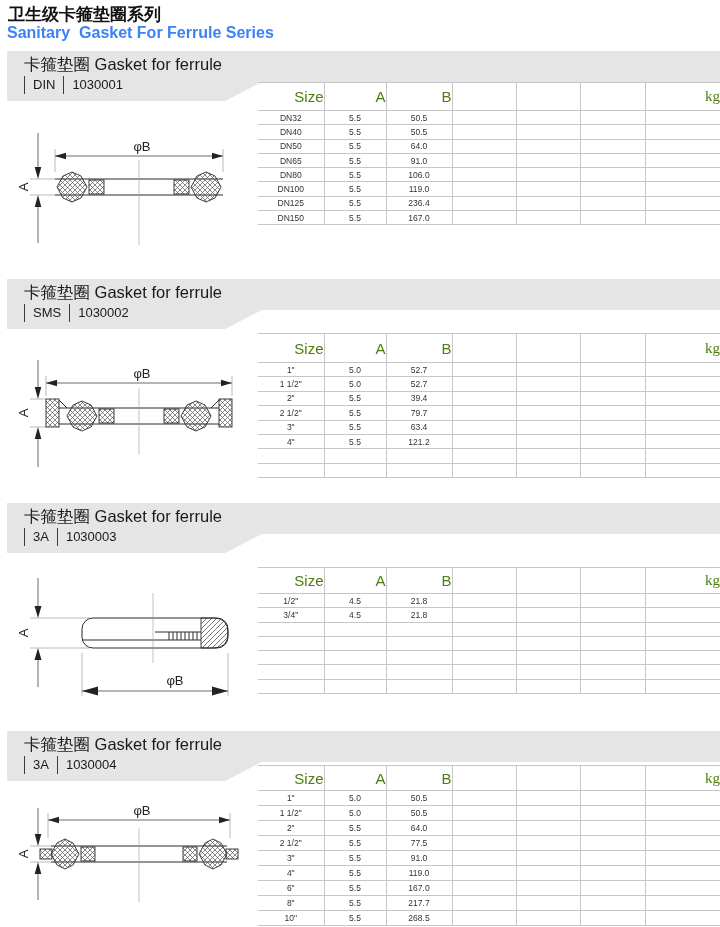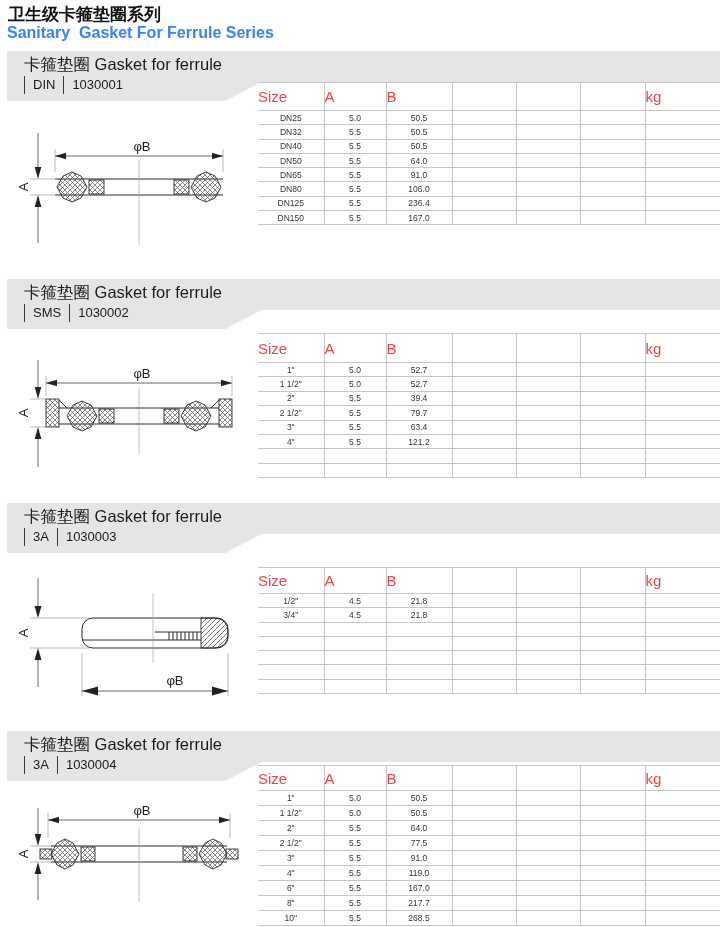--- a/index.html
+++ b/index.html
@@ -11,25 +11,25 @@
   .banner{position:absolute;left:7px;width:713px;height:50px;background:#e5e5e5;
           clip-path:polygon(0 0,100% 0,100% 31px,255px 31px,218px 50px,0 50px);}
   .sec-title{position:absolute;left:17px;top:3px;font-size:16.5px;color:#1a1a1a;white-space:pre;}
   .sec-code{position:absolute;left:17px;top:25px;font-size:13px;color:#1a1a1a;}
   .std{display:inline-block;border-left:1px solid #3a3a3a;border-right:1px solid #3a3a3a;
        padding:2px 8px;line-height:14px;}
   .num{margin-left:8px;}
 
   table.spec{position:absolute;left:258px;width:462px;border-collapse:collapse;table-layout:fixed;
              border-top:1px solid #c6c6c6;}
-  table.spec th{font-size:15px;font-weight:normal;color:#ef4444;text-align:left;vertical-align:middle;
+  table.spec th{font-size:15px;font-weight:normal;color:#4d7c0f;text-align:right;vertical-align:middle;
                 border-bottom:1px solid #c6c6c6;border-right:1px solid #c6c6c6;padding:0;}
   table.spec td{font-size:8.5px;color:#333;text-align:center;vertical-align:middle;
                 border-bottom:1px solid #c6c6c6;border-right:1px solid #c6c6c6;padding:0;}
-  table.spec th:last-child, table.spec td:last-child{border-right:none;}
+  table.spec th:last-child, table.spec td:last-child{border-right:none;font-family:Liberation Serif, serif;}
   .t1{top:82px}  .t1 th{height:27px} .t1 td{height:13.3px}
   .t2{top:333px} .t2 th{height:28px} .t2 td{height:13.4px}
   .t3{top:567px} .t3 th{height:25px} .t3 td{height:13.3px}
   .t4{top:765px} .t4 th{height:24px} .t4 td{height:14px}
 
   svg.drawing{position:absolute;}
   .d1{left:15px;top:125px}
   .d2{left:15px;top:355px}
   .d3{left:15px;top:575px}
   .d4{left:15px;top:790px}
@@ -101,47 +101,38 @@
           <th>A</th>
           <th>B</th>
           <th></th>
           <th></th>
           <th></th>
           <th>kg</th>
         </tr>
       </thead>
       <tbody>
         <tr>
-          <td>DN25</td>
-          <td>5.0</td>
+          <td>DN32</td>
+          <td>5.5</td>
           <td>50.5</td>
           <td></td>
           <td></td>
           <td></td>
           <td></td>
         </tr>
         <tr>
-          <td>DN32</td>
+          <td>DN40</td>
           <td>5.5</td>
           <td>50.5</td>
           <td></td>
           <td></td>
           <td></td>
           <td></td>
         </tr>
         <tr>
-          <td>DN40</td>
-          <td>5.5</td>
-          <td>50.5</td>
-          <td></td>
-          <td></td>
-          <td></td>
-          <td></td>
-        </tr>
-        <tr>
           <td>DN50</td>
           <td>5.5</td>
           <td>64.0</td>
           <td></td>
           <td></td>
           <td></td>
           <td></td>
         </tr>
         <tr>
           <td>DN65</td>
@@ -149,20 +140,29 @@
           <td>91.0</td>
           <td></td>
           <td></td>
           <td></td>
           <td></td>
         </tr>
         <tr>
           <td>DN80</td>
           <td>5.5</td>
           <td>106.0</td>
+          <td></td>
+          <td></td>
+          <td></td>
+          <td></td>
+        </tr>
+        <tr>
+          <td>DN100</td>
+          <td>5.5</td>
+          <td>119.0</td>
           <td></td>
           <td></td>
           <td></td>
           <td></td>
         </tr>
         <tr>
           <td>DN125</td>
           <td>5.5</td>
           <td>236.4</td>
           <td></td>

